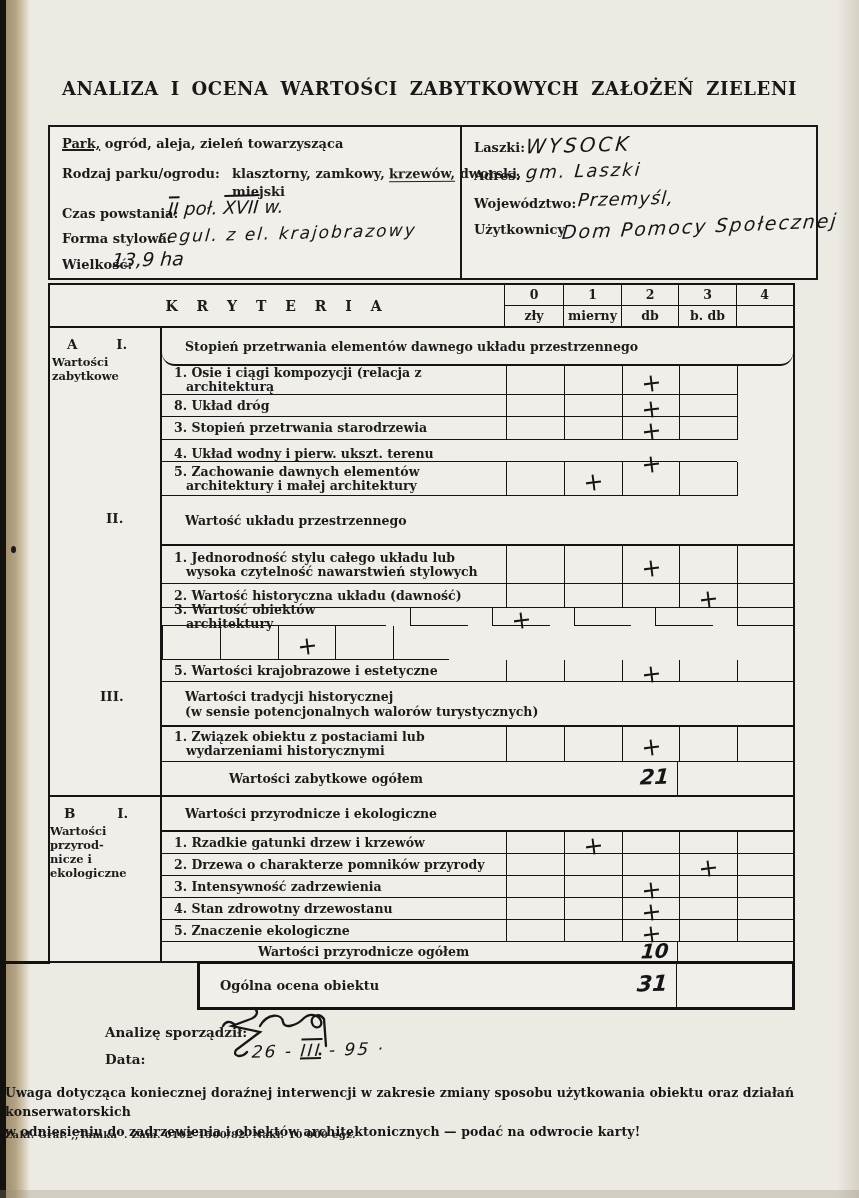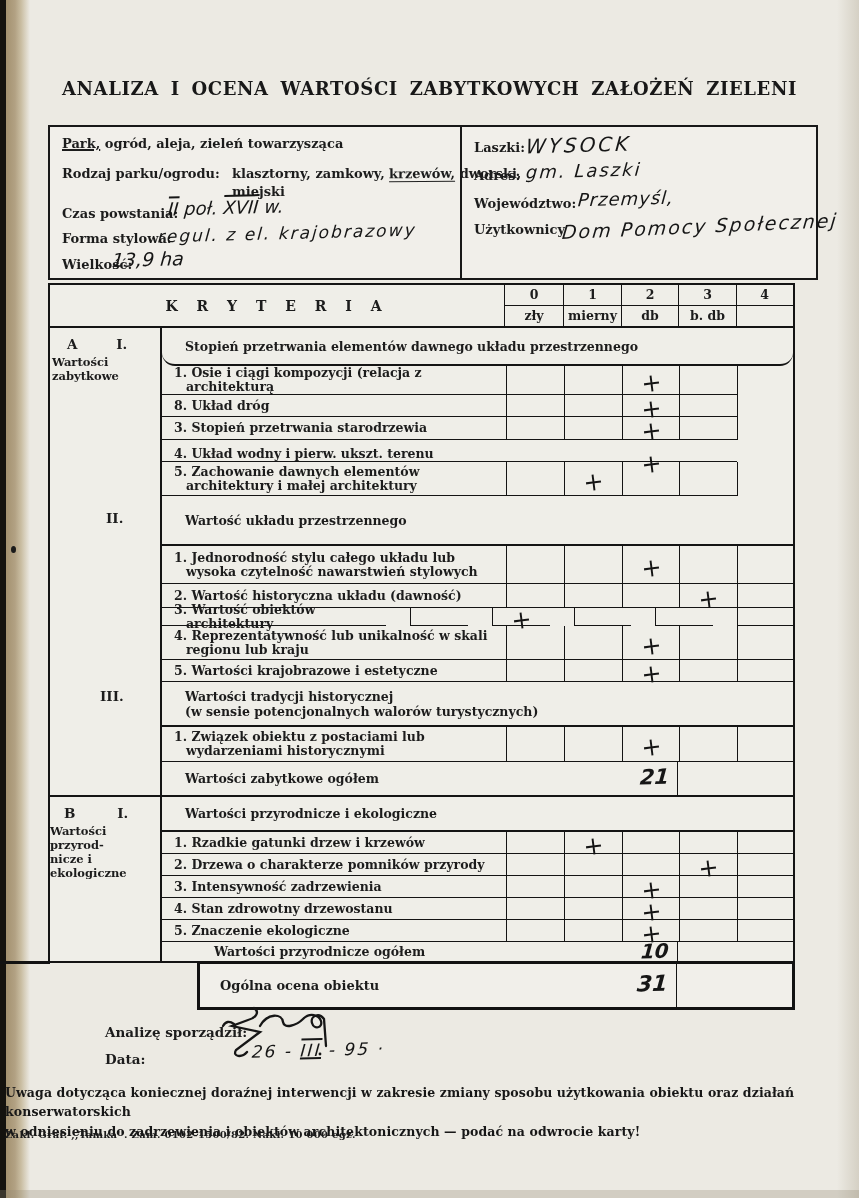--- a/index.html
+++ b/index.html
@@ -54,21 +54,21 @@
   .row.heading{border-bottom:2px solid #141414;align-items:center;}
   .hlabel{font-size:12.5px;font-weight:bold;padding-left:23px;white-space:pre-line;line-height:15px;}
   .clabel{flex:1;font-size:12.5px;font-weight:bold;display:flex;align-items:center;
     box-sizing:border-box;border-bottom:1.5px solid #141414;line-height:14px;}
   .clabel > span{padding-left:24px;text-indent:-12px;display:block;}
   .cell{box-sizing:border-box;border-left:1.5px solid #141414;border-bottom:1.5px solid #141414;
     display:flex;align-items:center;justify-content:center;}
   .row.nc4 .cell.c4{border-bottom:none;}
   .check{font-family:"DejaVu Sans",sans-serif;font-size:24px;font-weight:400;color:#141414;
     transform:rotate(-7deg) translateY(3px) scaleY(1.05);line-height:0;}
-  .row.summary{align-items:center;}
+  .row.summary{align-items:center;margin-left:44px;}
   .sumlabel{flex:1;position:relative;font-size:12.5px;font-weight:bold;height:100%;display:flex;align-items:center;box-sizing:border-box;}
   .sumempty{width:116px;border-left:1.5px solid #141414;height:100%;box-sizing:border-box;}
   .sumval{position:absolute;right:8px;top:50%;margin-top:-14px;font-size:21px;}
   
   .overall{position:absolute;left:197px;top:961px;width:598px;height:49px;border:3px solid #121212;
     box-sizing:border-box;display:flex;background:rgba(255,255,255,.25);}
   .stub{position:absolute;left:0;top:961px;width:50px;height:3px;background:#121212;}
   
   .bottom-label{position:absolute;font-size:13.5px;font-weight:bold;}
   .note{position:absolute;left:5px;top:1083px;width:850px;font-size:12.5px;font-weight:bold;
@@ -318,23 +318,20 @@
             <span class="check"></span>
           </div>
         <div class="cell w58 c3">
             <span class="check"></span>
           </div>
         <div class="cell w56 c4">
             <span class="check"></span>
           </div>
       </div>
       <div class="row crit" style="height:34px;">
-        <div class="clabel">
-            <span>4. Reprezentatywność lub unikalność w skali regionu lub kraju</span>
-          </div>
         <div class="cell w58 c0">
             <span class="check"></span>
           </div>
         <div class="cell w58 c1">
             <span class="check"></span>
           </div>
         <div class="cell w57 c2">
             <span class="check">+</span>
           </div>
         <div class="cell w58 c3">

